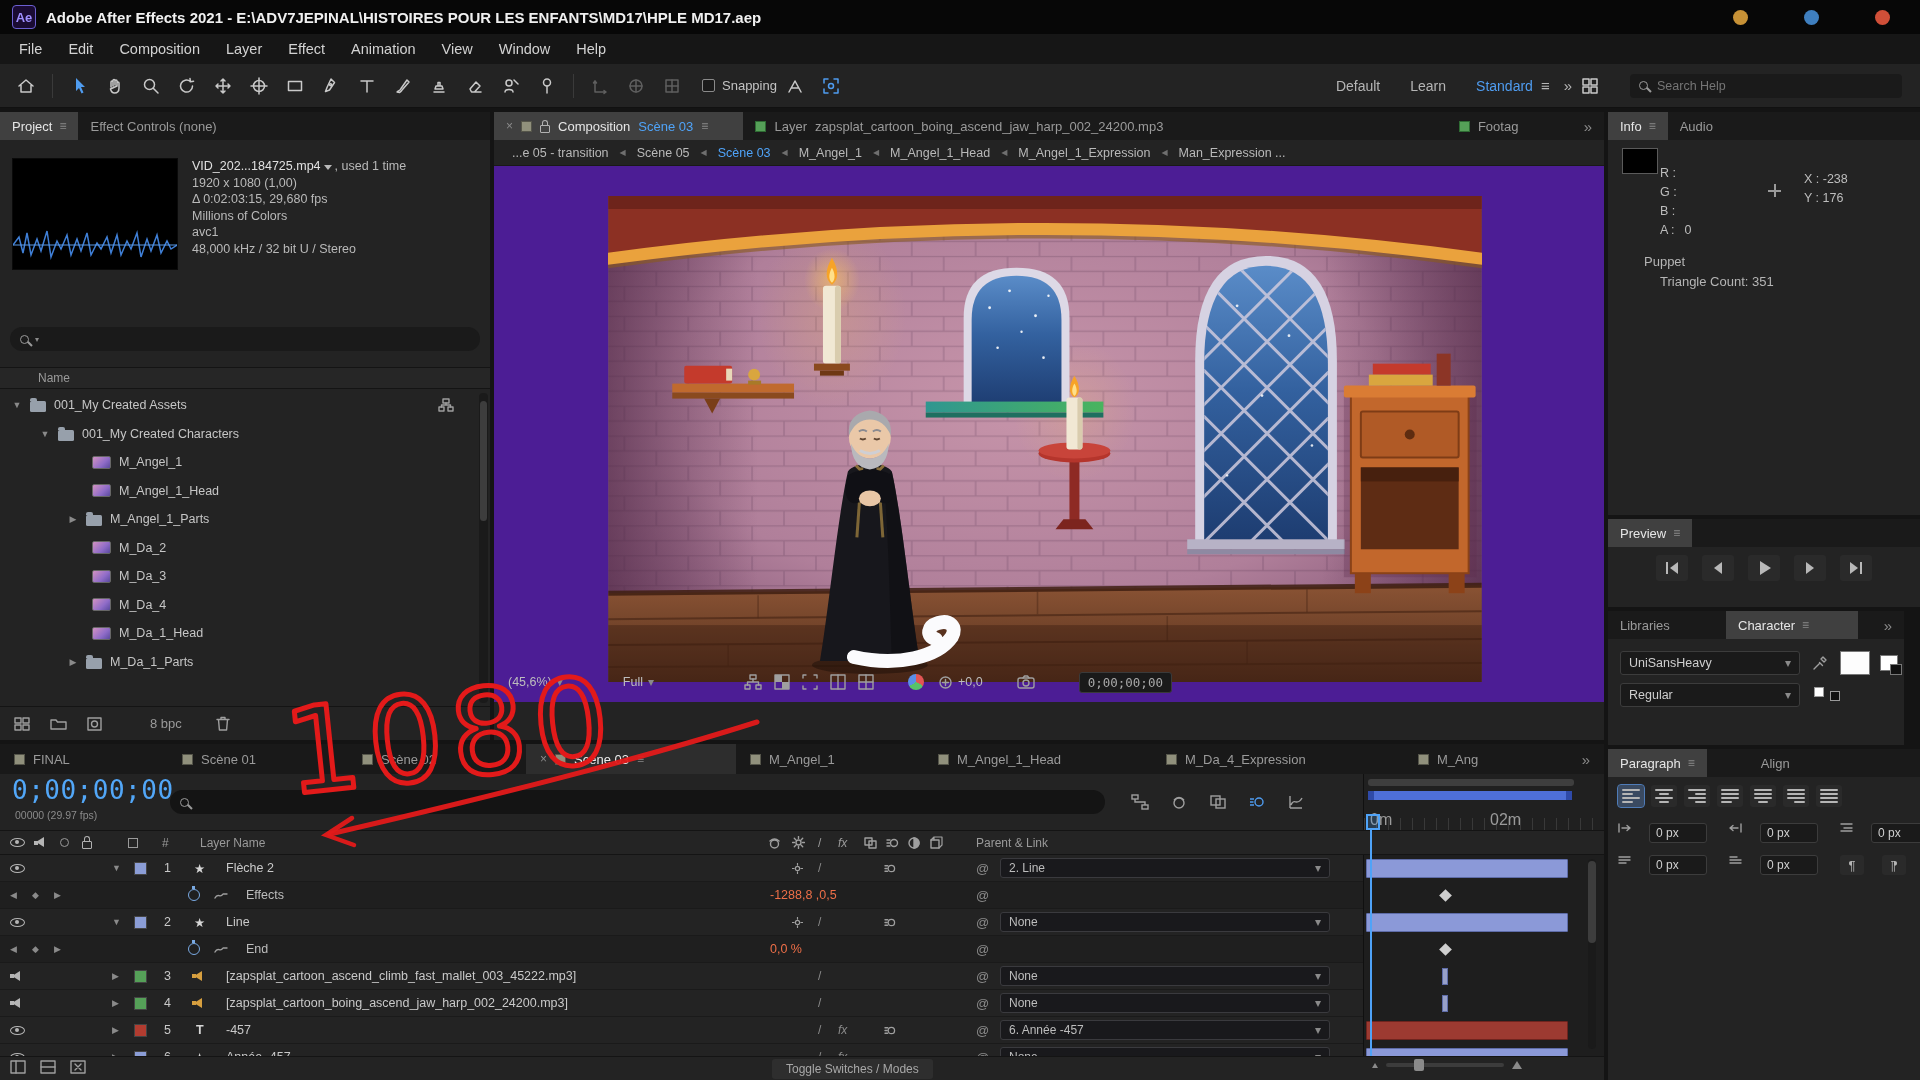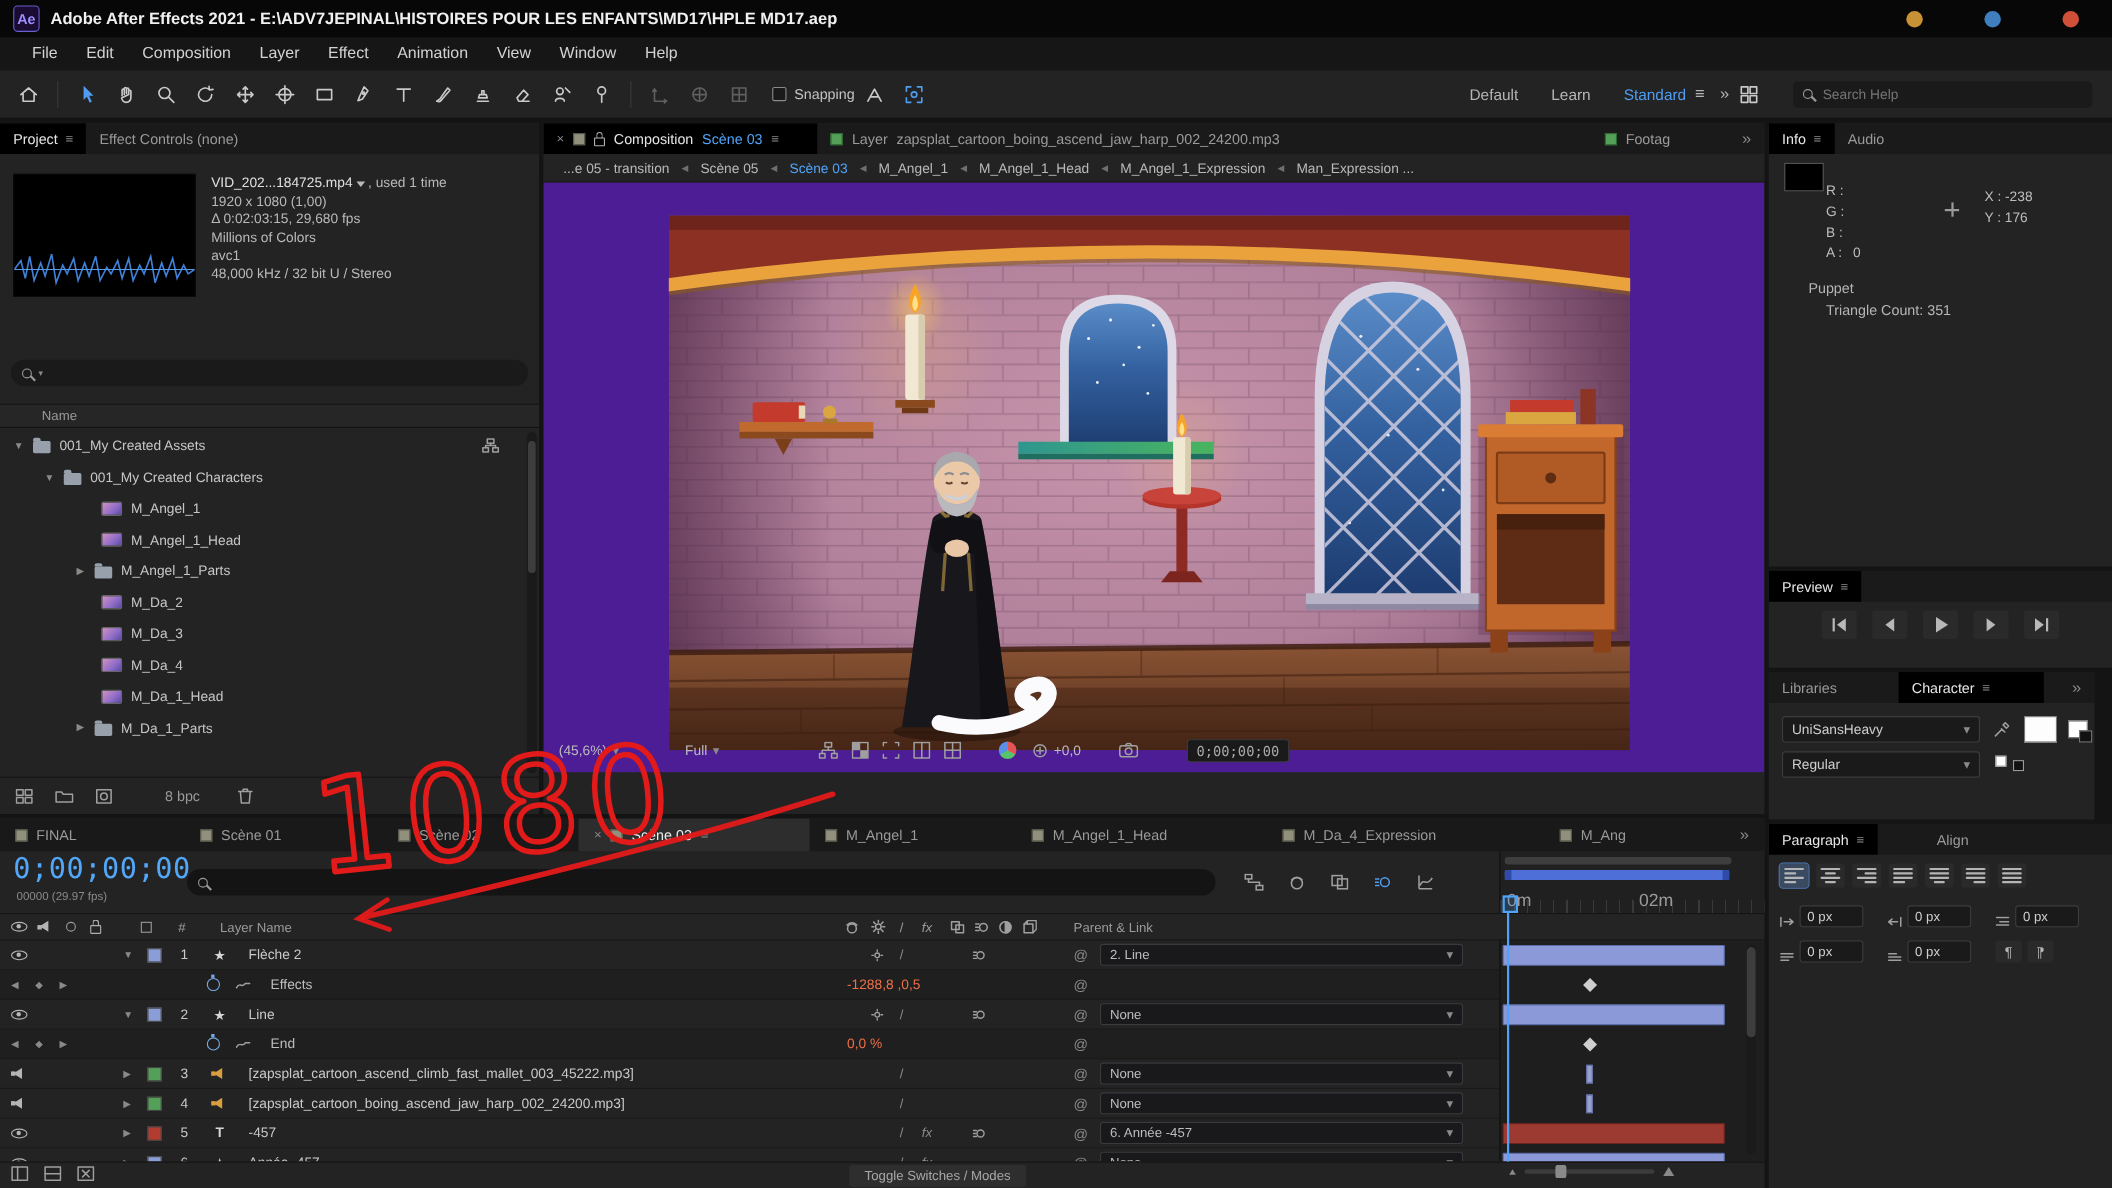--- a/index.html
+++ b/index.html
@@ -10,21 +10,21 @@
 
   
   .titlebar{position:absolute;left:0;top:0;width:1920px;height:34px;background:#070707;
             display:flex;align-items:center;gap:10px;padding:0 12px}
   .ae-logo{width:24px;height:24px;border-radius:4px;background:#1a0b33;border:1px solid #6b5fd0;
            color:#9f8fff;font-weight:bold;font-size:13px;display:flex;align-items:center;justify-content:center}
   .title-text{color:#f0f0f0;font-weight:bold;font-size:15px;white-space:nowrap}
   .win-dots{margin-left:auto;display:flex;gap:56px;padding-right:18px}
   .dot{width:15px;height:15px;border-radius:50%}
   .menubar{position:absolute;left:0;top:34px;width:1920px;height:30px;background:#161616;
-           display:flex;align-items:center;padding-left:16px}
+           display:flex;align-items:center;padding-left:6px}
   .menu-item{padding:0 13px;font-size:14.5px;color:#d2d2d2;white-space:nowrap}
   .toolbar{position:absolute;left:0;top:64px;width:1920px;height:44px;background:#232323;
            display:flex;align-items:center;padding:0 8px;border-bottom:1px solid #111}
   .tool{width:36px;height:32px;display:flex;align-items:center;justify-content:center;border-radius:3px;flex:none}
   .tool svg{width:20px;height:20px;stroke:#c9c9c9;fill:none;stroke-width:1.5;stroke-linecap:round;stroke-linejoin:round}
   .tool.active svg{stroke:#4f9cf0}
   .tool.dim svg{stroke:#5f5f5f}
   .tb-sep{width:1px;height:24px;background:#3a3a3a;margin:0 8px;flex:none}
   .snap{display:flex;align-items:center;gap:7px;margin-left:12px;color:#c3c3c3;flex:none}
   .checkbox{width:13px;height:13px;border:1px solid #8a8a8a;background:#1a1a1a;border-radius:2px}
@@ -34,21 +34,21 @@
   .help-search{margin-left:22px;margin-right:10px;width:272px;height:24px;background:#1a1a1a;border-radius:4px;
                display:flex;align-items:center;gap:7px;padding:0 9px;flex:none}
   .help-search input{flex:1;background:transparent;border:none;outline:none;color:#bdbdbd;font-size:12.5px;font-family:inherit}
   .i-mag{width:9px;height:9px;border:1.6px solid #9a9a9a;border-radius:50%;position:relative;flex:none}
   .i-mag::after{content:"";position:absolute;width:6px;height:1.6px;background:#9a9a9a;transform:rotate(45deg);right:-5px;bottom:-2px}
 
   
   .panel{position:absolute;background:#232323;overflow:hidden}
   .tabbar{height:28px;background:#1a1a1a;display:flex;align-items:stretch;font-size:13px;color:#9a9a9a}
   .ptab{display:flex;align-items:center;gap:7px;padding:0 12px;white-space:nowrap}
-  .ptab.active{background:#000000;color:#e6e6e6}
+  .ptab.active{background:#404040;color:#e6e6e6}
   .glyph{font-size:12px;color:#8a8a8a}
   .chip{width:11px;height:11px;background:#90907c;border:1px solid #55554a;flex:none}
   .chip.green{background:#55a058;border-color:#2e6b33}
   .spacer{flex:1}
 
   
   .i-eye{display:inline-block;width:15px;height:9px;border:1.5px solid #b5b5b5;border-radius:50%;position:relative}
   .i-eye::after{content:"";position:absolute;left:4px;top:1px;width:4px;height:4px;background:#b5b5b5;border-radius:50%}
   .i-spk{position:relative;width:13px;height:11px;display:inline-block}
   .i-spk::before{content:"";position:absolute;left:0;top:3.5px;width:4px;height:4px;background:#b5b5b5}
@@ -130,21 +130,21 @@
 
   .p-para{left:1608px;top:749px;width:312px;height:331px}
   .al-row{position:absolute;left:10px;top:36px;display:flex;gap:7px}
   .al-btn{width:26px;height:22px;background:#2a2a2a;border-radius:3px;display:flex;flex-direction:column;gap:2.5px;
           justify-content:center;padding:0 4px}
   .al-btn.active{background:#3a4a61;outline:1px solid #4f7cb8}
   .al-btn i{height:1.6px;background:#b5b5b5;border-radius:1px}
   .al-l{align-items:flex-start}.al-c{align-items:center}.al-r{align-items:flex-end}
   .al-btn i.w60{width:60%}.al-btn i.w100{width:100%}
   .fieldrow{position:absolute;left:10px;display:flex;gap:22px}
-  .field{display:flex;align-items:flex-end;gap:5px}
+  .field{display:flex;align-items:flex-start;gap:18px}
   .fbox{width:58px;height:20px;background:#1a1a1a;border:1px solid #3c3c3c;border-radius:3px;display:flex;align-items:center;
         padding-left:6px;font-size:12px;color:#cfcfcf}
   .dir-btn{width:24px;height:20px;background:#2a2a2a;border-radius:3px;display:flex;align-items:center;justify-content:center;
            color:#b5b5b5;font-size:13px}
   .dir-btn.flip{transform:scaleX(-1)}
 
   
   .p-timeline{left:0;top:744px;width:1604px;height:336px}
   .tl-tabs{height:30px;background:#191919;display:flex;align-items:stretch}
   .ttab{display:flex;align-items:center;gap:8px;padding:0 14px;color:#9a9a9a;font-size:13px;white-space:nowrap;overflow:hidden;flex:none}

